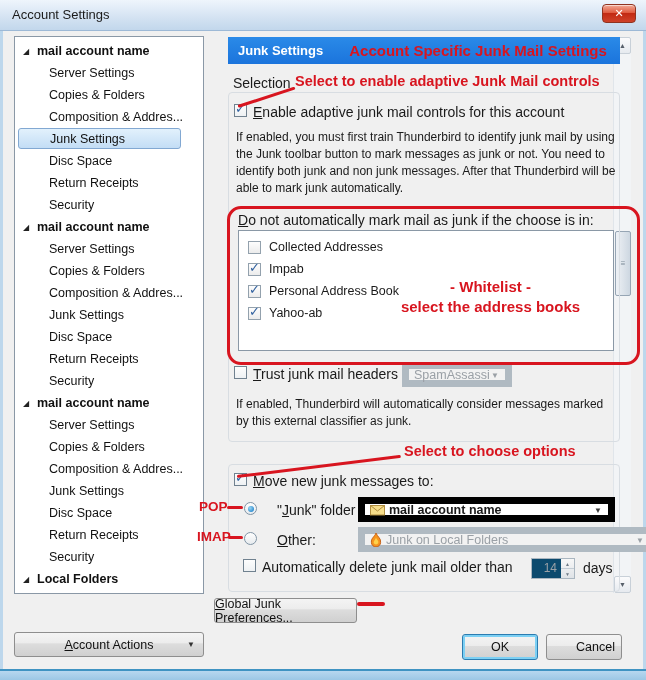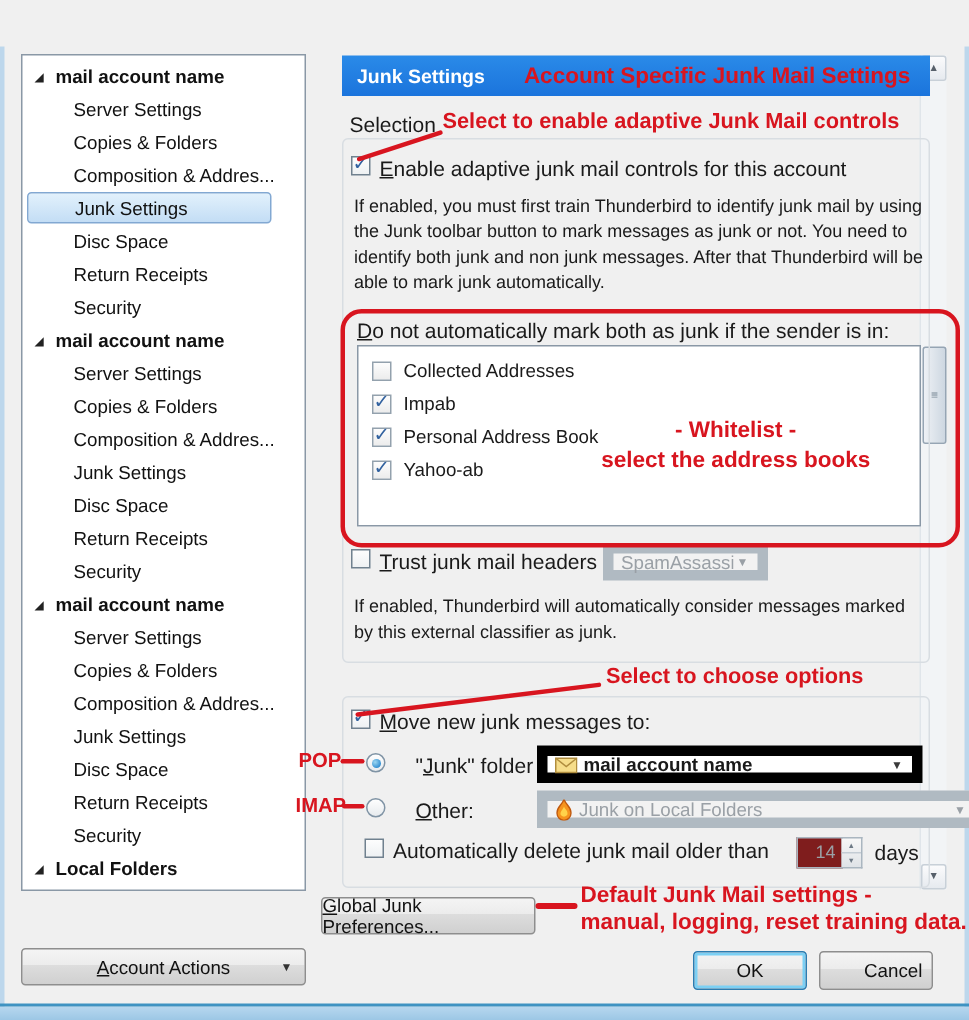--- a/index.html
+++ b/index.html
@@ -58,21 +58,21 @@
   .combo.disabled{background:#f2f2f2;border-color:#b0bac2;}
   .combo.disabled .value{color:#9aa0a6;}
   .combo.disabled .arrow{color:#9aa0a6;}
   .listbox{position:absolute;background:#fff;border:1px solid #8a98a6;box-sizing:border-box;padding-top:5px;}
   .wl-row{display:flex;align-items:center;height:22px;padding-left:9px;}
   .wl-box{width:13px;height:13px;border:1px solid #93a1ad;background:linear-gradient(#fdfdfd,#ececec);
     position:relative;margin-right:8px;box-sizing:border-box;flex:none;}
   .wl-box .check{position:absolute;left:0;top:-4px;font-size:13px;font-weight:bold;color:#31619f;}
   .wl-row:not(.checked) .check{display:none;}
   .wl-label{font-size:12.5px;color:#1a1a1a;}
-  .spinbox{position:absolute;left:531px;top:558px;width:31px;height:21px;background:#7f1d1d;border:1px solid #aab6c0;
+  .spinbox{position:absolute;left:531px;top:558px;width:31px;height:21px;background:#0c4a6e;border:1px solid #aab6c0;
     box-sizing:border-box;font-size:12px;color:#9aa0a6;text-align:right;padding:2px 4px 0 0;}
   .spincol{position:absolute;left:561px;top:558px;width:14px;height:21px;border:1px solid #aab6c0;border-left:none;
     box-sizing:border-box;background:linear-gradient(#f7f7f7,#dfe3e7);}
   .spin-cell{height:9px;display:flex;align-items:center;justify-content:center;font-size:5px;color:#6e7a86;}
   .spin-cell.dn{border-top:1px solid #c3ccd4;}
 
   
   .header{position:absolute;left:228px;top:37px;width:392px;height:27px;background:linear-gradient(#2a8ae8,#1b74dc);
     display:flex;align-items:center;}
   .header-title{color:#fff;font-weight:bold;font-size:13px;margin-left:10px;white-space:nowrap;}
@@ -87,20 +87,26 @@
   .redbox{position:absolute;left:227px;top:206px;width:407px;height:153px;border:3px solid #d8151f;border-radius:14px;
     z-index:25;pointer-events:none;}
   .wl-note{position:absolute;right:10px;top:46px;width:225px;text-align:center;font-weight:bold;
     font-size:15px;line-height:20px;color:#d8151f;}
 </style>
 </head>
 <body>
 
 <div class="window">
 
+  <div class="titlebar">
+    <span class="win-title">Account Settings</span>
+    <div class="close-btn">
+      <span>✕</span>
+    </div>
+  </div>
   <div class="frame-l"></div>
   <div class="frame-r"></div>
   <div class="frame-b"></div>
 
   <div class="tree">
 
   <div class="tree-row group">
         <span class="twisty">◢</span>
         <span class="tree-label">mail account name</span>
       </div>
@@ -224,21 +230,21 @@
   <div class="group-box" style="left:228px;top:92px;width:392px;height:350px;"></div>
 
   <div class="checkbox" style="left:234px;top:104px;">
     <span class="check">✓</span>
   </div>
   <span class="lbl" style="left:253px;top:104px;"><span class="u">E</span><span>nable adaptive junk mail controls for this account</span></span>
 
   <div class="para" style="left:236px;top:129px;width:380px;">If enabled, you must first train Thunderbird to identify junk mail by using the Junk toolbar button to mark messages as junk or not. You need to identify both junk and non junk messages. After that Thunderbird will be able to mark junk automatically.</div>
 
   <div class="redbox"></div>
-  <span class="lbl" style="left:238px;top:212px;"><span class="u">D</span><span>o not automatically mark both as junk if the sender is in:</span></span>
+  <span class="lbl" style="left:238px;top:212px;"><span class="u">D</span><span>o not automatically mark mail as junk if the choose is in:</span></span>
   <div class="listbox" style="left:238px;top:230px;width:376px;height:121px;">
 
     <div class="wl-note">
       <div>- Whitelist -</div>
       <div>select the address books</div>
     </div>
   <div class="wl-row">
         <span class="wl-box">
           
         </span>
@@ -325,20 +331,16 @@
   <span class="lbl" style="left:583px;top:560px;">days</span>
 
   <div class="btn" style="left:14px;top:632px;width:190px;height:25px;">
     <span><span class="u">A</span><span>ccount Actions</span></span>
     <span class="caret">▼</span>
   </div>
   <div class="btn" style="left:214px;top:598px;width:143px;height:25px;">
     <span><span class="u">G</span><span>lobal Junk Preferences...</span></span>
   </div>
   <div class="redline" style="left:357px;top:602px;width:28px;height:4px;"></div>
-  <div class="red ann15" style="left:387px;top:588px;line-height:18px;">
-    <div>Default Junk Mail settings -</div>
-    <div>manual, logging, reset training data.</div>
-  </div>
   <div class="btn btn-ok" style="left:462px;top:634px;width:76px;height:26px;">OK</div>
   <div class="btn" style="left:546px;top:634px;width:76px;height:26px;padding-left:23px;">Cancel</div>
 
 </div>
 
 </body></html>

